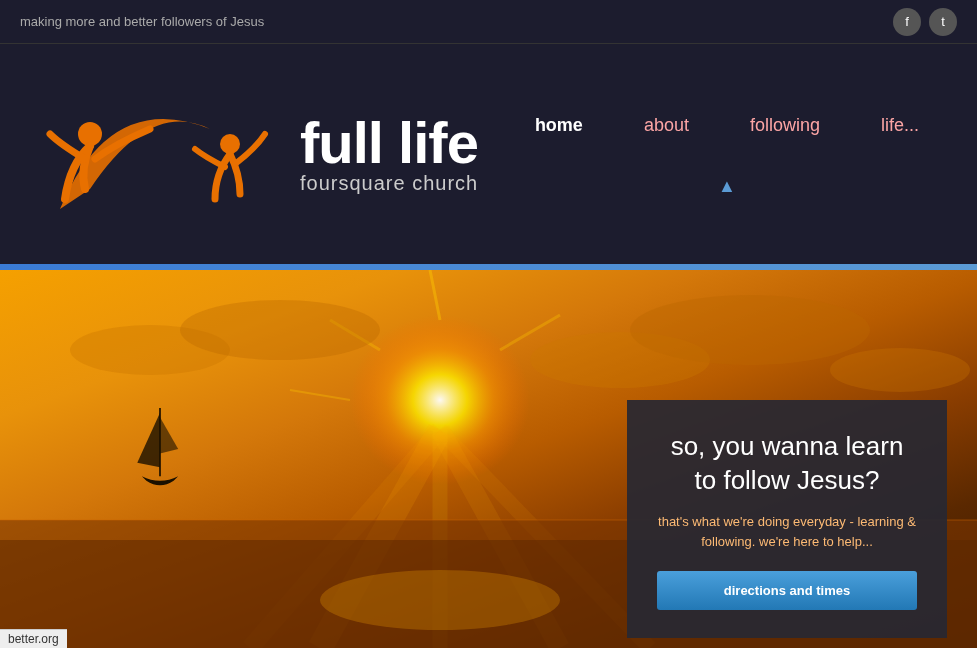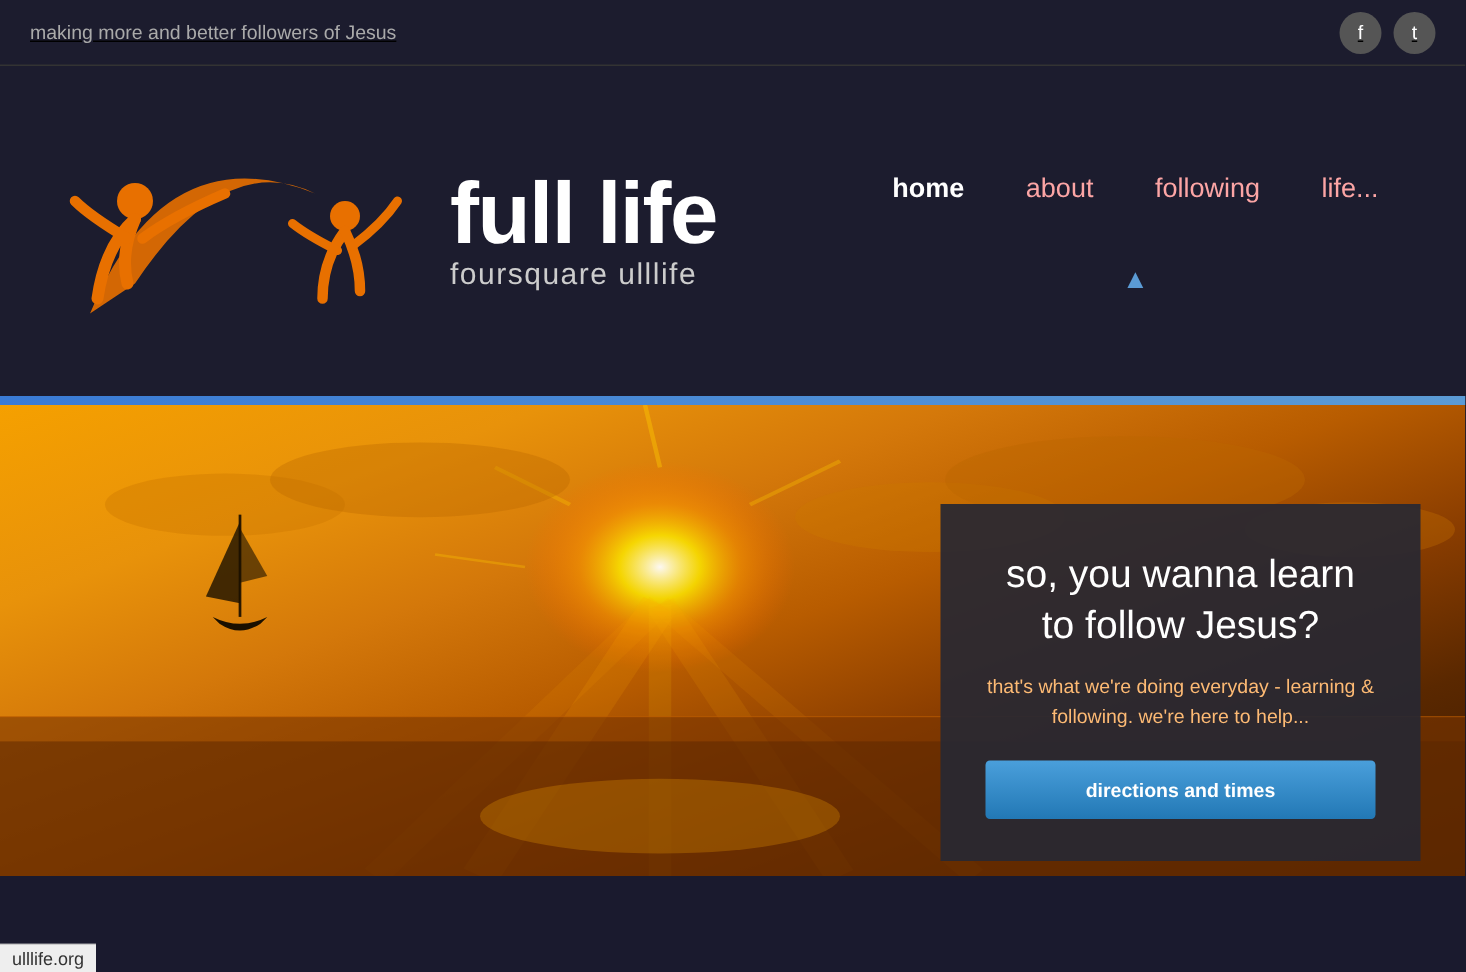--- a/index.html
+++ b/index.html
@@ -7,21 +7,20 @@
 
     
     #topbar {
       background: #1c1c2e;
       height: 44px;
       display: flex;
       align-items: center;
       justify-content: space-between;
       padding: 0 20px;
       border-bottom: 1px solid #333;
-      text-decoration: underline;
     }
     #topbar-tagline {
       color: #aaa;
       font-size: 13px;
     }
     #topbar-icons {
       display: flex;
       gap: 8px;
     }
     .social-icon {
@@ -77,21 +76,21 @@
     #nav {
       display: flex;
       align-items: flex-start;
       gap: 30px;
       padding-right: 20px;
       flex-direction: column;
       align-items: center;
     }
     #nav-items {
       display: flex;
-      gap: 25px;
+      gap: 45px;
       align-items: flex-start;
     }
     .nav-item {
       color: #fca5a5;
       font-size: 18px;
       cursor: pointer;
       text-decoration: none;
       padding: 4px 8px;
     }
     .nav-item.active {
@@ -108,21 +107,21 @@
     
     #blue-divider {
       height: 6px;
       background: linear-gradient(to right, #3a7bd5, #5b9bd5);
       width: 100%;
     }
 
     
     #hero {
       position: relative;
-      height: 314px;
+      height: 378px;
       overflow: hidden;
     }
     #hero-bg {
       width: 100%;
       height: 100%;
       background: linear-gradient(
         160deg,
         #f5a000 0%,
         #e8920a 20%,
         #d4780a 35%,
@@ -235,21 +234,21 @@
         <circle cx="200" cy="75" r="10" fill="#e87000"></circle>
         <path d="M 200 85 Q 185 105 185 130" stroke="#e87000" stroke-width="7" fill="none" stroke-linecap="round"></path>
         <path d="M 200 85 Q 210 105 210 125" stroke="#e87000" stroke-width="7" fill="none" stroke-linecap="round"></path>
 
         <path d="M 195 98 Q 175 88 165 80" stroke="#e87000" stroke-width="6" fill="none" stroke-linecap="round"></path>
         <path d="M 205 95 Q 225 80 235 65" stroke="#e87000" stroke-width="6" fill="none" stroke-linecap="round"></path>
       </svg>
     </div>
     <div id="logo-text">
       <span id="logo-main-text">full life</span>
-      <span id="logo-sub-text">foursquare ulllife</span>
+      <span id="logo-sub-text">foursquare church</span>
     </div>
   </div>
 
   <div id="nav">
     <div id="nav-items">
       <a class="nav-item active">home</a>
       <a class="nav-item">about</a>
       <a class="nav-item">following</a>
       <a class="nav-item">life...</a>
     </div>
@@ -311,14 +310,14 @@
   </div>
 
   <div id="info-card">
     <h2 id="card-heading">so, you wanna learn to follow Jesus?</h2>
     <p id="card-body">that's what we're doing everyday - learning &amp; following. we're here to help...</p>
     <button id="directions-btn">directions and times</button>
   </div>
 </div>
 
 <div id="status-bar">
-  <span>ulllife.org</span>
+  <span>better.org</span>
 </div>
 
 </body></html>

